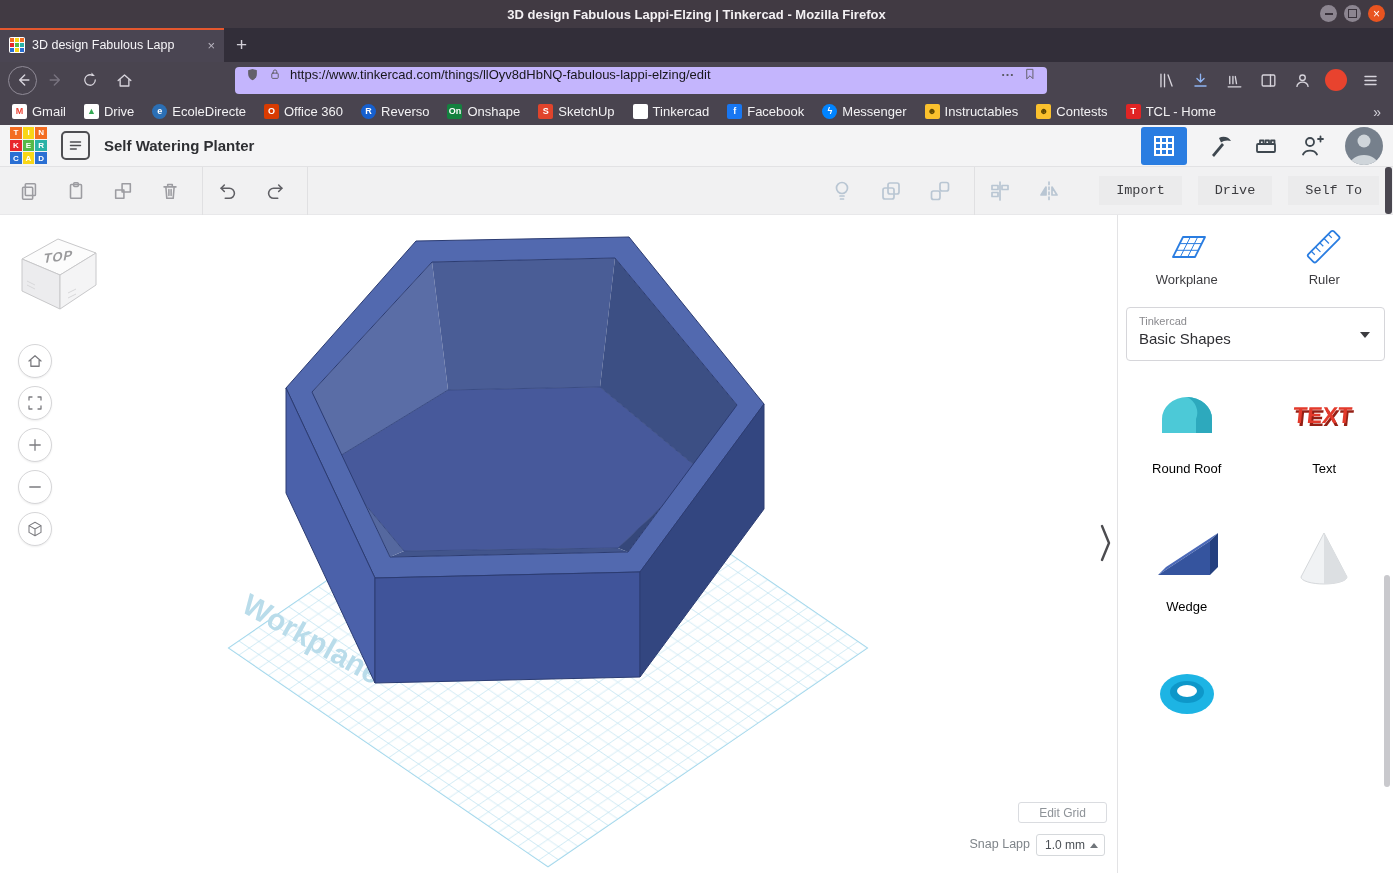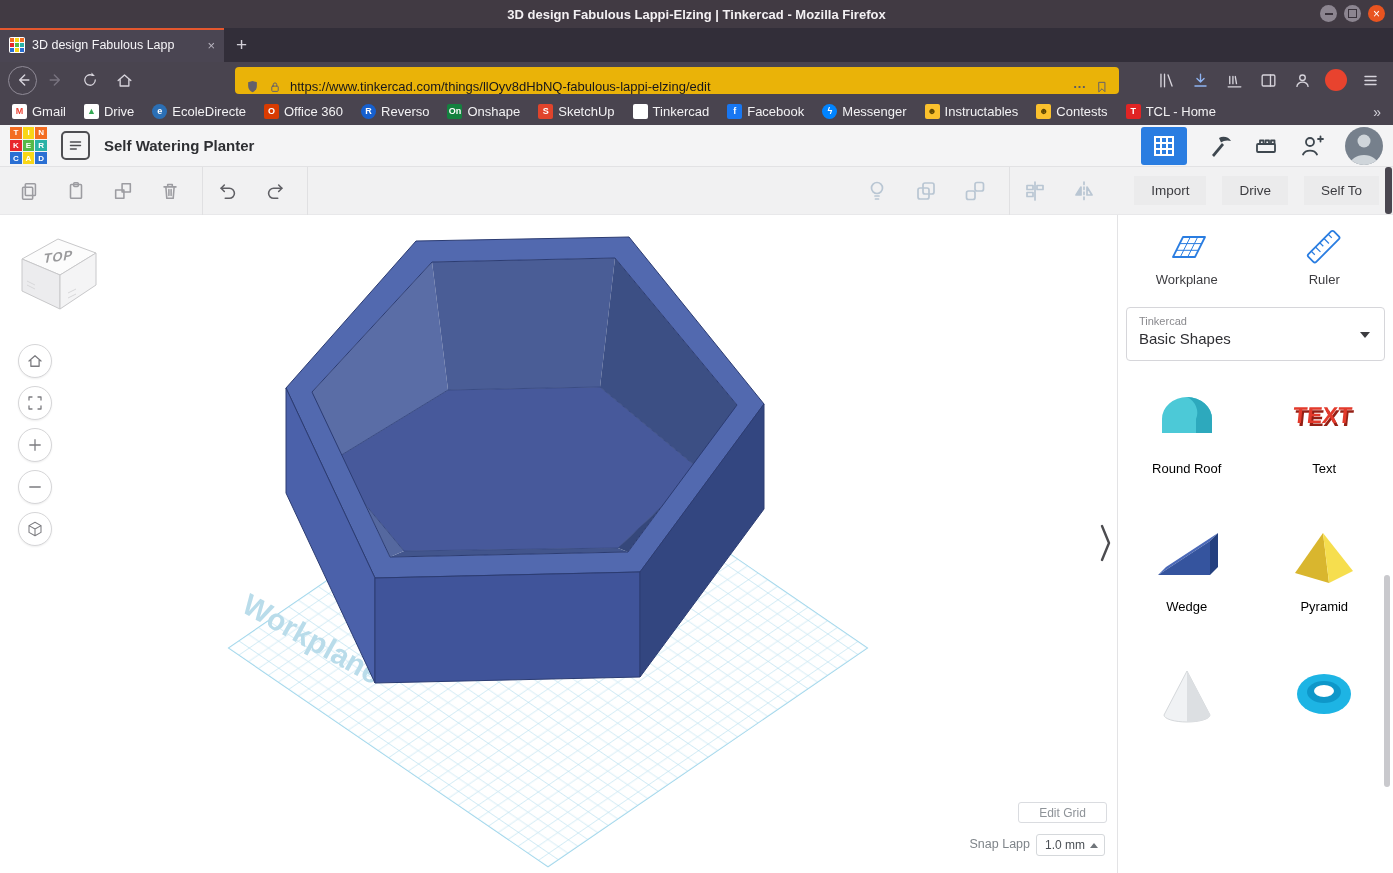--- a/index.html
+++ b/index.html
@@ -25,21 +25,21 @@
   .tab-close{color:#b9b5c0;font-size:13px}
   .tiles3{width:16px;height:16px;display:grid;grid-template-columns:repeat(3,1fr);gap:1px;background:#fff;padding:1px;border-radius:2px}
   .tiles3 span,.tiles2 span{display:block}
   .newtab{color:#d3d0d8;font-size:19px;display:flex;align-items:center;padding:0 12px}
 
   
   .navbar{height:36px;background:#49444f;display:flex;align-items:center;padding:0 8px;gap:4px}
   .nico{width:30px;height:30px;display:flex;align-items:center;justify-content:center;color:#d7d4dc}
   .nico.disabled{color:#78737f}
   .backbtn{border:1.5px solid #8f8a96;border-radius:50%;width:29px;height:29px}
-  .urlbar{width:884px;height:27px;margin-left:92px;background:#eab308;border-radius:4px;display:flex;align-items:flex-end;gap:8px;padding:0 10px}
+  .urlbar{width:812px;height:27px;margin-left:92px;background:#c4b5fd;border-radius:4px;display:flex;align-items:flex-start;gap:8px;padding:0 10px}
   .url-sec{color:#63606b}
   .url-text{flex:1;font-size:13px;color:#17161b;white-space:nowrap;overflow:hidden}
   .url-dots{color:#5b5b66;font-weight:bold;letter-spacing:1px}
   .navspacer{flex:1}
   .dl{color:#8fb4f2}
   .ff-circle{width:22px;height:22px;border-radius:50%;background:#e8432e}
 
   
   .bookmarks{height:27px;background:#49444f;display:flex;align-items:center;padding:0 12px;gap:18px}
   .bm{display:flex;align-items:center;gap:5px;color:#f2f1f3;font-size:13px;white-space:nowrap}
@@ -59,21 +59,21 @@
   .hico{color:#3e474f;display:flex;align-items:center;justify-content:center}
   .avatar{width:38px;height:38px;border-radius:50%;background:#76808c;overflow:hidden;flex:none}
 
   
   .edit-toolbar{height:48px;background:#f1f1f2;border-bottom:1px solid #e8e8ea;display:flex;align-items:center;padding:0 14px}
   .tico{width:30px;height:30px;margin-right:17px;display:flex;align-items:center;justify-content:center;color:#9c9ca1}
   .tico.dark{color:#5f5f64}
   .tico.lblue{color:#b9c6d3;margin-right:19px}
   .sep{width:1px;height:48px;background:#e0e0e2;margin:0 10px 0 0}
   .right-icons{margin-left:auto;display:flex;align-items:center}
-  .action-btn{height:29px;padding:0 17px;background:#ebebec;border:none;font-family:Liberation Sans, sans-serif;font-size:13.5px;color:#3c3c40;margin-left:16px;display:flex;align-items:center;cursor:pointer}
+  .action-btn{height:29px;padding:0 17px;background:#ebebec;border:none;font-family:Liberation Mono, monospace;font-size:13.5px;color:#3c3c40;margin-left:16px;display:flex;align-items:center;cursor:pointer}
 
   
   .main{position:relative;height:658px;display:flex}
   .canvas{position:relative;width:1117px;height:658px;background:#fff;overflow:hidden}
   .scene{position:absolute;left:0;top:0}
   .viewcube{position:absolute;left:12px;top:8px}
   .cnav{position:absolute;left:18px;width:34px;height:34px;border-radius:50%;background:#fff;border:1px solid #d6d6d8;box-shadow:0 1px 2px rgba(0,0,0,.07);display:flex;align-items:center;justify-content:center;color:#7c7c80}
   .edit-grid-btn{position:absolute;left:1018px;top:587px;width:89px;height:21px;background:#fff;border:1px solid #dadce0;border-radius:3px;font-size:12px;color:#8e9398;display:flex;align-items:center;justify-content:center}
   .snap-label{position:absolute;left:946px;top:622px;width:84px;text-align:right;font-size:12.5px;color:#7f858a}
   .snap-dd{position:absolute;left:1036px;top:619px;width:69px;height:22px;background:#fff;border:1px solid #d5d8db;border-radius:3px;display:flex;align-items:center;padding:0 6px 0 8px;font-size:12px;color:#4a4f54;justify-content:space-between}
@@ -549,29 +549,20 @@
       <div class="shape-cell">
         <div class="shape-ic">
           <svg width="70" height="64" viewBox="0 0 70 64">
             <polygon points="6,50 58,16 66,8 14,42" fill="#4b69b8"></polygon>
             <polygon points="58,50 58,16 66,8 66,42" fill="#24407f"></polygon>
             <polygon points="6,50 58,50 58,16" fill="#35549e"></polygon>
           </svg>
           </div>
         <div class="shape-label">Wedge</div>
       </div>
-      <div class="shape-cell">
-        <div class="shape-ic">
-          <svg width="70" height="64" viewBox="0 0 70 64">
-            <polygon points="34,8 6,48 40,58" fill="#d9b62e"></polygon>
-            <polygon points="34,8 40,58 64,46" fill="#f6de4e"></polygon>
-          </svg>
-          </div>
-        <div class="shape-label">Pyramid</div>
-      </div>
 
 
       <div class="shape-cell">
         <div class="shape-ic">
           <svg width="70" height="64" viewBox="0 0 70 64">
             <path d="M35 8 L12 52 A23 7 0 0 0 58 52 Z" fill="#f0f2f4" stroke="#d5d8db" stroke-width="1"></path>
             <path d="M35 8 L58 52 A23 7 0 0 1 35 59 Z" fill="#dcdfe2"></path>
           </svg>
           </div>
         <div class="shape-label"></div>

